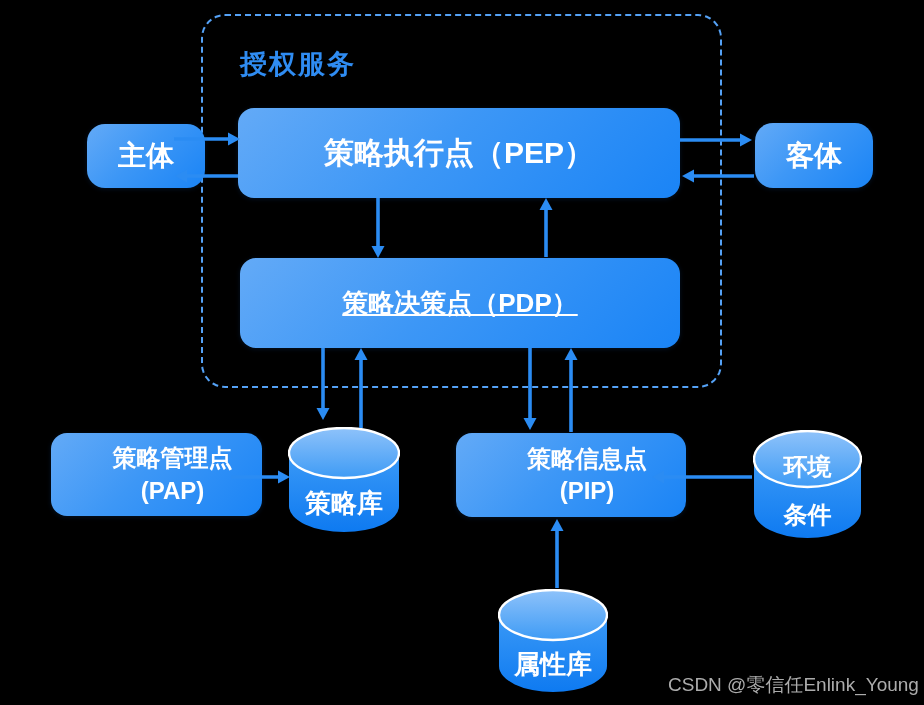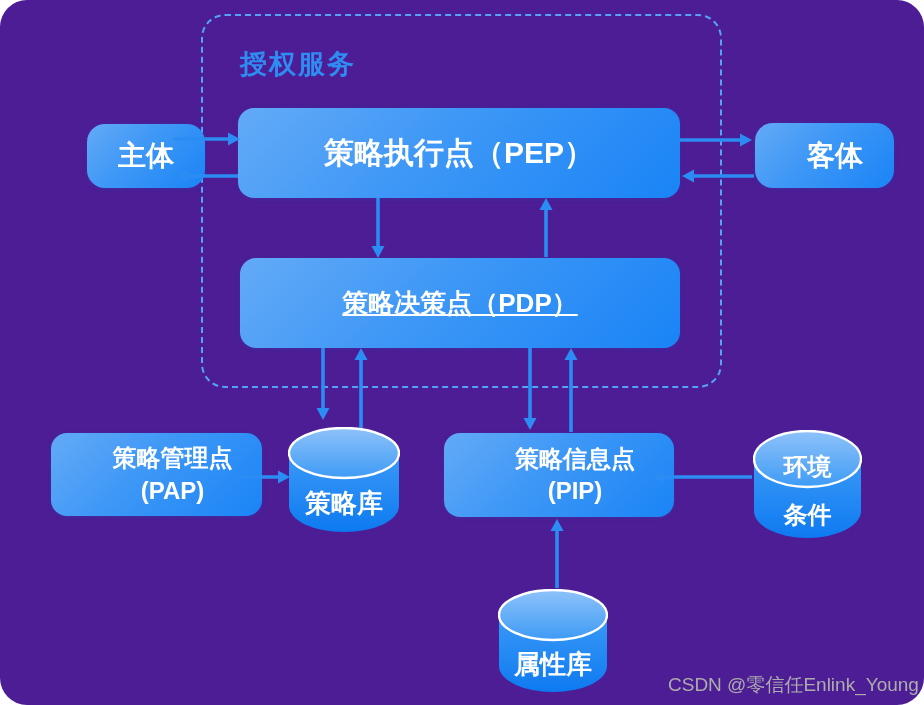--- a/index.html
+++ b/index.html
@@ -1,40 +1,40 @@
 <!DOCTYPE html>
 <html><head>
 <meta charset="utf-8">
 <style>
   html,body{margin:0;padding:0;background:#fff;}
   .stage{
-    position:relative;width:924px;height:705px;background:#4c1d95;
-    font-family:"Liberation Sans","DejaVu Sans",sans-serif;overflow:hidden;border-radius:27px;
+    position:relative;width:924px;height:705px;background:#000000;
+    font-family:"Liberation Sans","DejaVu Sans",sans-serif;overflow:hidden;
   }
   .auth-container{
     position:absolute;left:201px;top:14px;width:521px;height:374px;
     border:2px dashed #55a2f6;border-radius:24px;box-sizing:border-box;
   }
   .auth-title{
     position:absolute;left:37px;top:30px;
     font-size:27px;font-weight:600;color:#2f8cf2;letter-spacing:2px;
   }
   .box{
     position:absolute;display:flex;align-items:center;justify-content:center;
     color:#fff;font-weight:bold;
     background:linear-gradient(135deg,#63aaf7 0%,#3d97f6 45%,#1a84f6 100%);
     box-shadow:0 1px 5px rgba(21,100,200,.18);
   }
   .box-pep{left:238px;top:108px;width:442px;height:90px;border-radius:16px;font-size:30px;}
   .box-pdp{left:240px;top:258px;width:440px;height:90px;border-radius:16px;font-size:26px;text-decoration:underline;}
   .box-subject{left:55px;top:124px;width:118px;height:64px;border-radius:18px;font-size:28px;margin-left:32px;}
-  .box-object{left:755px;top:123px;width:118px;height:65px;border-radius:18px;font-size:28px;padding-left:21px;}
+  .box-object{left:755px;top:123px;width:118px;height:65px;border-radius:18px;font-size:28px;}
   .box-2line{flex-direction:column;font-size:24px;line-height:1.35;border-radius:16px;text-align:center;padding-left:32px;}
   .box-pap{left:51px;top:433px;width:179px;height:83px;}
-  .box-pip{left:444px;top:433px;width:198px;height:84px;}
+  .box-pip{left:456px;top:433px;width:198px;height:84px;}
   .cylinder{position:absolute;}
   .cylinder svg{position:absolute;left:0;top:0;display:block;}
   .cyl-label{
     position:absolute;left:0;right:0;text-align:center;color:#fff;
     font-weight:bold;font-size:26px;
   }
   .cyl-label-bottom{top:56%;}
   .cyl-label-sm{font-size:24px;}
   .arrows{position:absolute;left:0;top:0;pointer-events:none;}
   .watermark{

